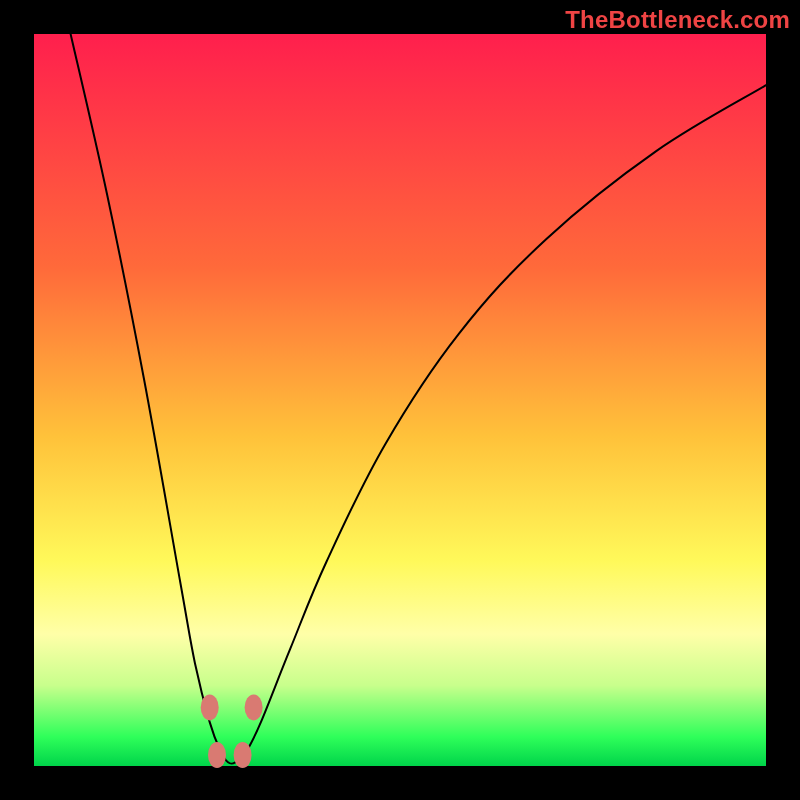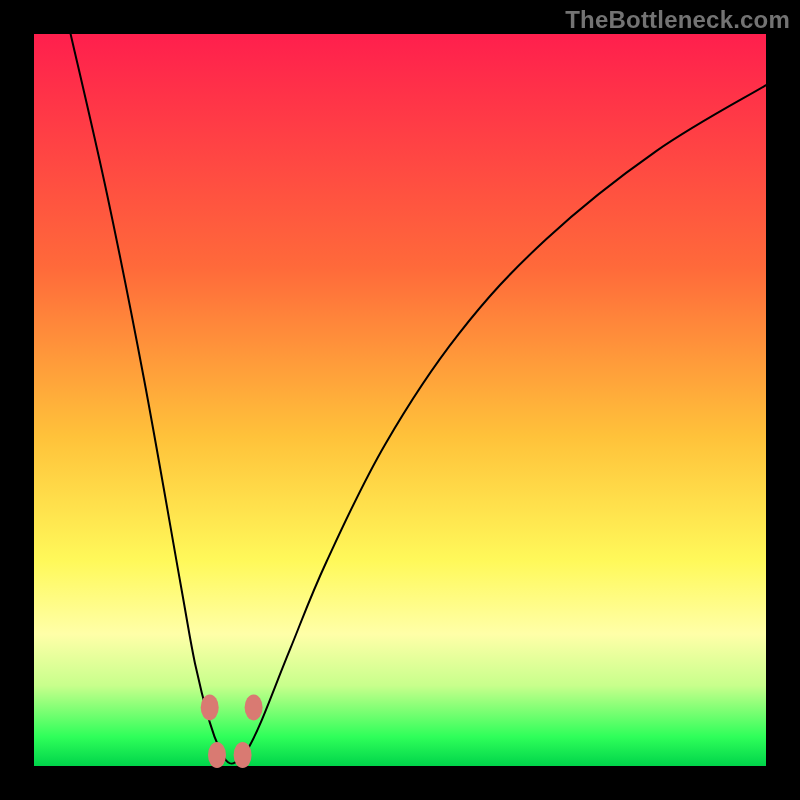--- a/index.html
+++ b/index.html
@@ -34,21 +34,21 @@
       #ffffa8 82%,
       #c8ff8c 89%,
       #2fff5a 96%,
       #00d44a 100%
     );
   }
   .watermark {
     position: absolute;
     top: 6px;
     right: 10px;
-    color: #737373;
+    color: #ef4444;
     font-size: 24px;
     font-weight: 600;
     letter-spacing: 0.2px;
     user-select: none;
   }
   svg.curve {
     position: absolute;
     left: 0;
     top: 0;
     width: 732px;

